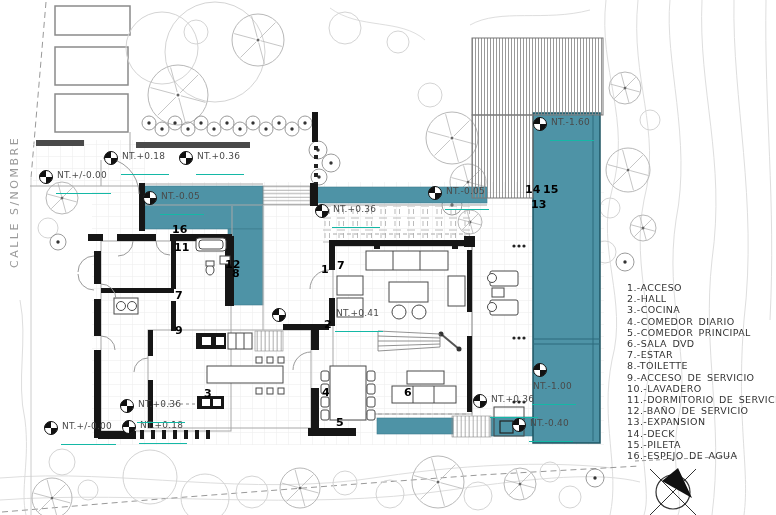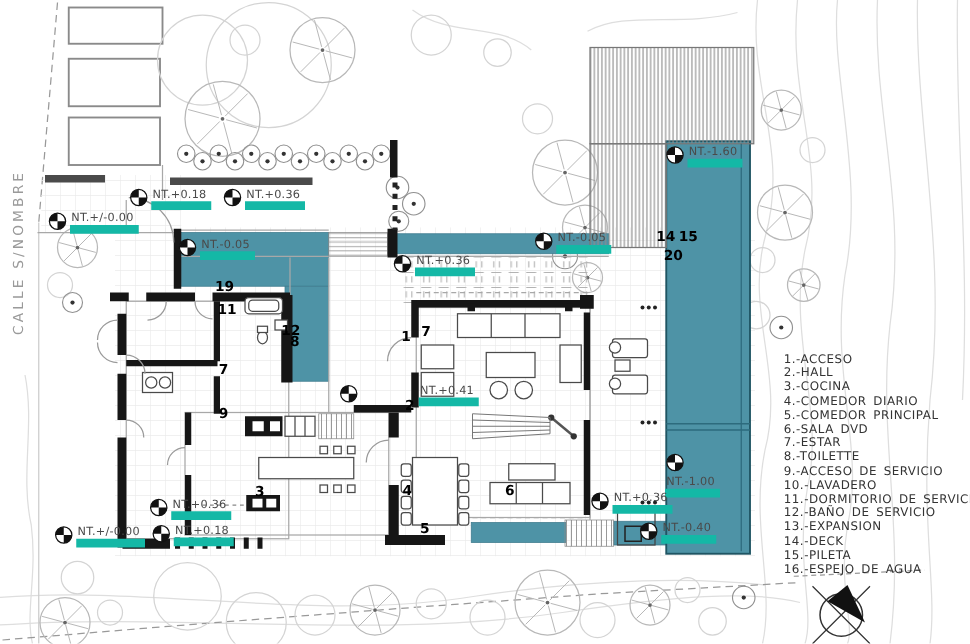--- a/index.html
+++ b/index.html
@@ -3,22 +3,22 @@
 <meta charset="utf-8">
 <style>
   html,body{margin:0;padding:0;background:#fff;}
   #stage{position:relative;width:776px;height:515px;overflow:hidden;background:#fff;
          font-family:"DejaVu Sans",sans-serif;}
   #plan-svg{position:absolute;left:0;top:0;}
   #street{position:absolute;left:8px;top:268px;transform:rotate(-90deg);transform-origin:0 0;
           font-size:11px;color:#9a9a9a;letter-spacing:2.5px;white-space:nowrap;}
   .room{position:absolute;font-size:11px;font-weight:bold;color:#000;line-height:10px;margin-left:20px;}
   .lvl{position:absolute;display:flex;align-items:flex-start;gap:2px;pointer-events:none;}
-  .lvltxt{font-size:9px;color:#4a4a4a;border-bottom:7px solid #14b8a6;
-          padding:0 4px 0 1px;margin-top:1px;white-space:nowrap;letter-spacing:.2px;}
+  .lvltxt{font-size:9px;color:#4a4a4a;border-bottom:1px solid #14b8a6;
+          padding:0 4px 13px 1px;margin-top:1px;white-space:nowrap;letter-spacing:.2px;}
   #legend{position:absolute;left:627px;top:282px;}
   .lgd{font-size:9.5px;color:#333;letter-spacing:.4px;word-spacing:2px;
        line-height:11.2px;white-space:nowrap;}
 </style>
 </head>
 <body>
 
 <div id="stage">
 
 <svg id="plan-svg" width="776" height="515" viewBox="0 0 776 515">
@@ -468,24 +468,24 @@
       <div class="room" style="left: 184px; top: 389px;">3</div>
       <div class="room" style="left: 302px; top: 388px;">4</div>
       <div class="room" style="left: 316px; top: 418px;">5</div>
       <div class="room" style="left: 384px; top: 388px;">6</div>
       <div class="room" style="left: 317px; top: 261px;">7</div>
       <div class="room" style="left: 212px; top: 269px;">8</div>
       <div class="room" style="left: 155px; top: 326px;">9</div>
       <div class="room" style="left: 155px; top: 291px;">7</div>
       <div class="room" style="left: 154px; top: 243px;">11</div>
       <div class="room" style="left: 205px; top: 260px;">12</div>
-      <div class="room" style="left: 511px; top: 200px;">20</div>
+      <div class="room" style="left: 511px; top: 200px;">13</div>
       <div class="room" style="left: 505px; top: 185px;">14</div>
       <div class="room" style="left: 523px; top: 185px;">15</div>
-      <div class="room" style="left: 152px; top: 225px;">19</div>
+      <div class="room" style="left: 152px; top: 225px;">16</div>
       <div class="lvl" style="left: 38px; top: 169px;">
         <svg width="16" height="16" viewBox="0 0 16 16">
           <circle cx="8" cy="8" r="6.5" fill="#fff" stroke="#111" stroke-width="1"></circle>
           <path d="M8,8 L8,1.5 A6.5,6.5 0 0,0 1.5,8 Z" fill="#111"></path>
           <path d="M8,8 L8,14.5 A6.5,6.5 0 0,0 14.5,8 Z" fill="#111"></path>
         </svg>
         <span class="lvltxt">NT.+/-0.00</span>
       </div>
       <div class="lvl" style="left: 103px; top: 150px;">
         <svg width="16" height="16" viewBox="0 0 16 16">

